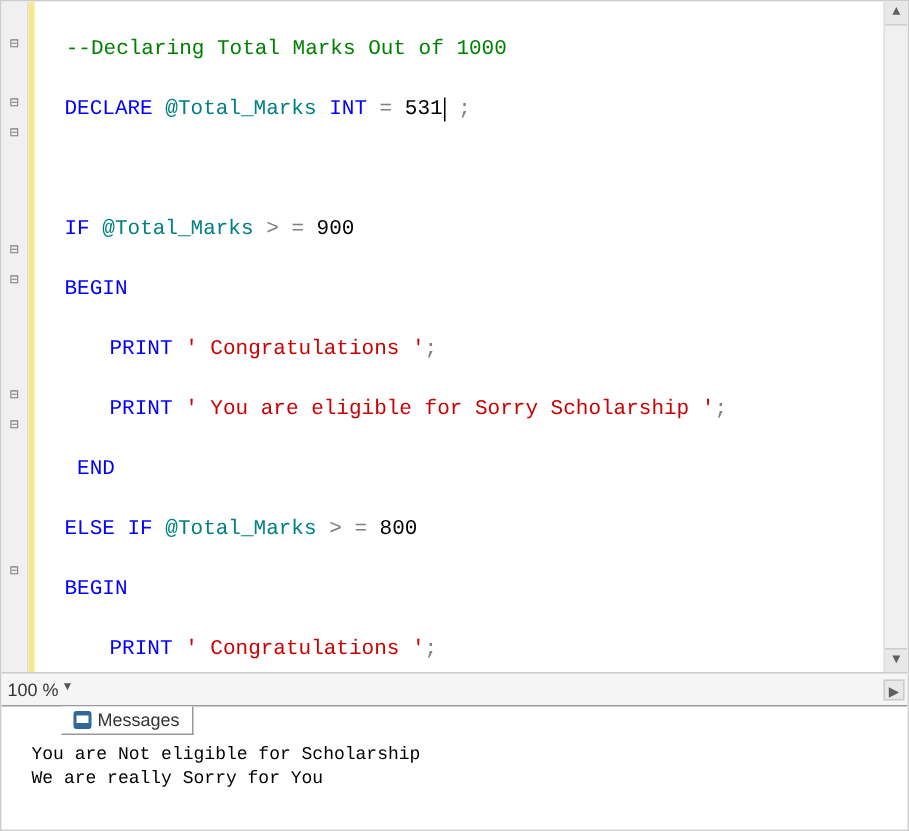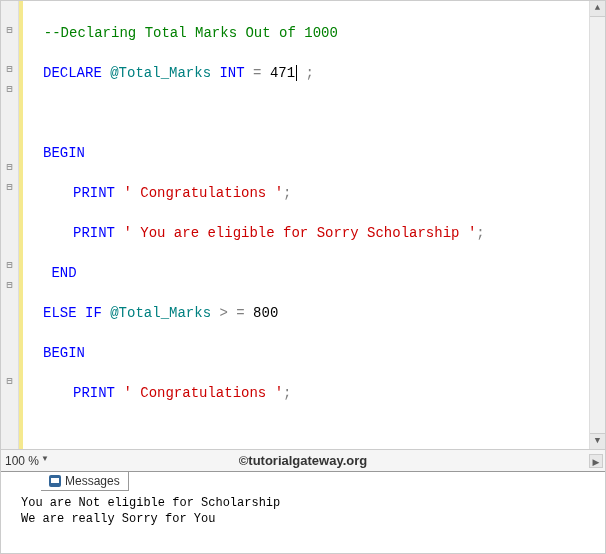--- a/index.html
+++ b/index.html
@@ -192,22 +192,23 @@
     <div class="gutter-cell"></div>
     <div class="gutter-cell"></div>
     <div class="gutter-cell"><span class="fold">⊟</span></div>
     <div class="gutter-cell"></div>
     <div class="gutter-cell"></div>
     <div class="gutter-cell"></div>
   </div>
   <div class="change-bar"></div>
   <div class="code-lines">
 <div class="line">  <span class="comment">--Declaring Total Marks Out of 1000</span></div>
-<div class="line"><span class="keyword">DECLARE</span> <span class="ident">@Total_Marks</span> <span class="type">INT</span> <span class="op">=</span> <span class="num">471</span><span class="cursor"></span> <span class="op">;</span></div>
+<div class="line"><span class="keyword">DECLARE</span> <span class="ident">@Total_Marks</span> <span class="type">INT</span> <span class="op">=</span> <span class="num">531</span><span class="cursor"></span> <span class="op">;</span></div>
 <div class="line"></div>
+<div class="line"><span class="keyword">IF</span> <span class="ident">@Total_Marks</span> <span class="op">&gt; =</span> <span class="num">900</span></div>
 <div class="line"><span class="keyword">BEGIN</span></div>
 <div class="line indent2"><span class="keyword">PRINT</span> <span class="str">' Congratulations '</span><span class="op">;</span></div>
 <div class="line indent2"><span class="keyword">PRINT</span> <span class="str">' You are eligible for Sorry Scholarship '</span><span class="op">;</span></div>
 <div class="line"> <span class="keyword">END</span></div>
 <div class="line"><span class="keyword">ELSE IF</span> <span class="ident">@Total_Marks</span> <span class="op">&gt; =</span> <span class="num">800</span></div>
 <div class="line"><span class="keyword">BEGIN</span></div>
 <div class="line indent2"><span class="keyword">PRINT</span> <span class="str">' Congratulations '</span><span class="op">;</span></div>
 <div class="line indent2"> </div>
 
 
@@ -225,21 +226,20 @@
     <div class="scroll-up">▲</div>
     <div class="scroll-down">▼</div>
   </div>
 </div>
 
 <div class="status-bar">
   <div class="zoom-dd">
     <span>100 %</span>
     <span>▼</span>
   </div>
-  <div class="watermark">©tutorialgateway.org</div>
   <div class="h-scroll-right">▶</div>
 </div>
 
 <div class="messages-panel">
   <div class="messages-tab">
     <span class="msg-icon"></span>
     <span>Messages</span>
   </div>
   <div class="messages-body">
     <div>You are Not eligible for Scholarship</div>

